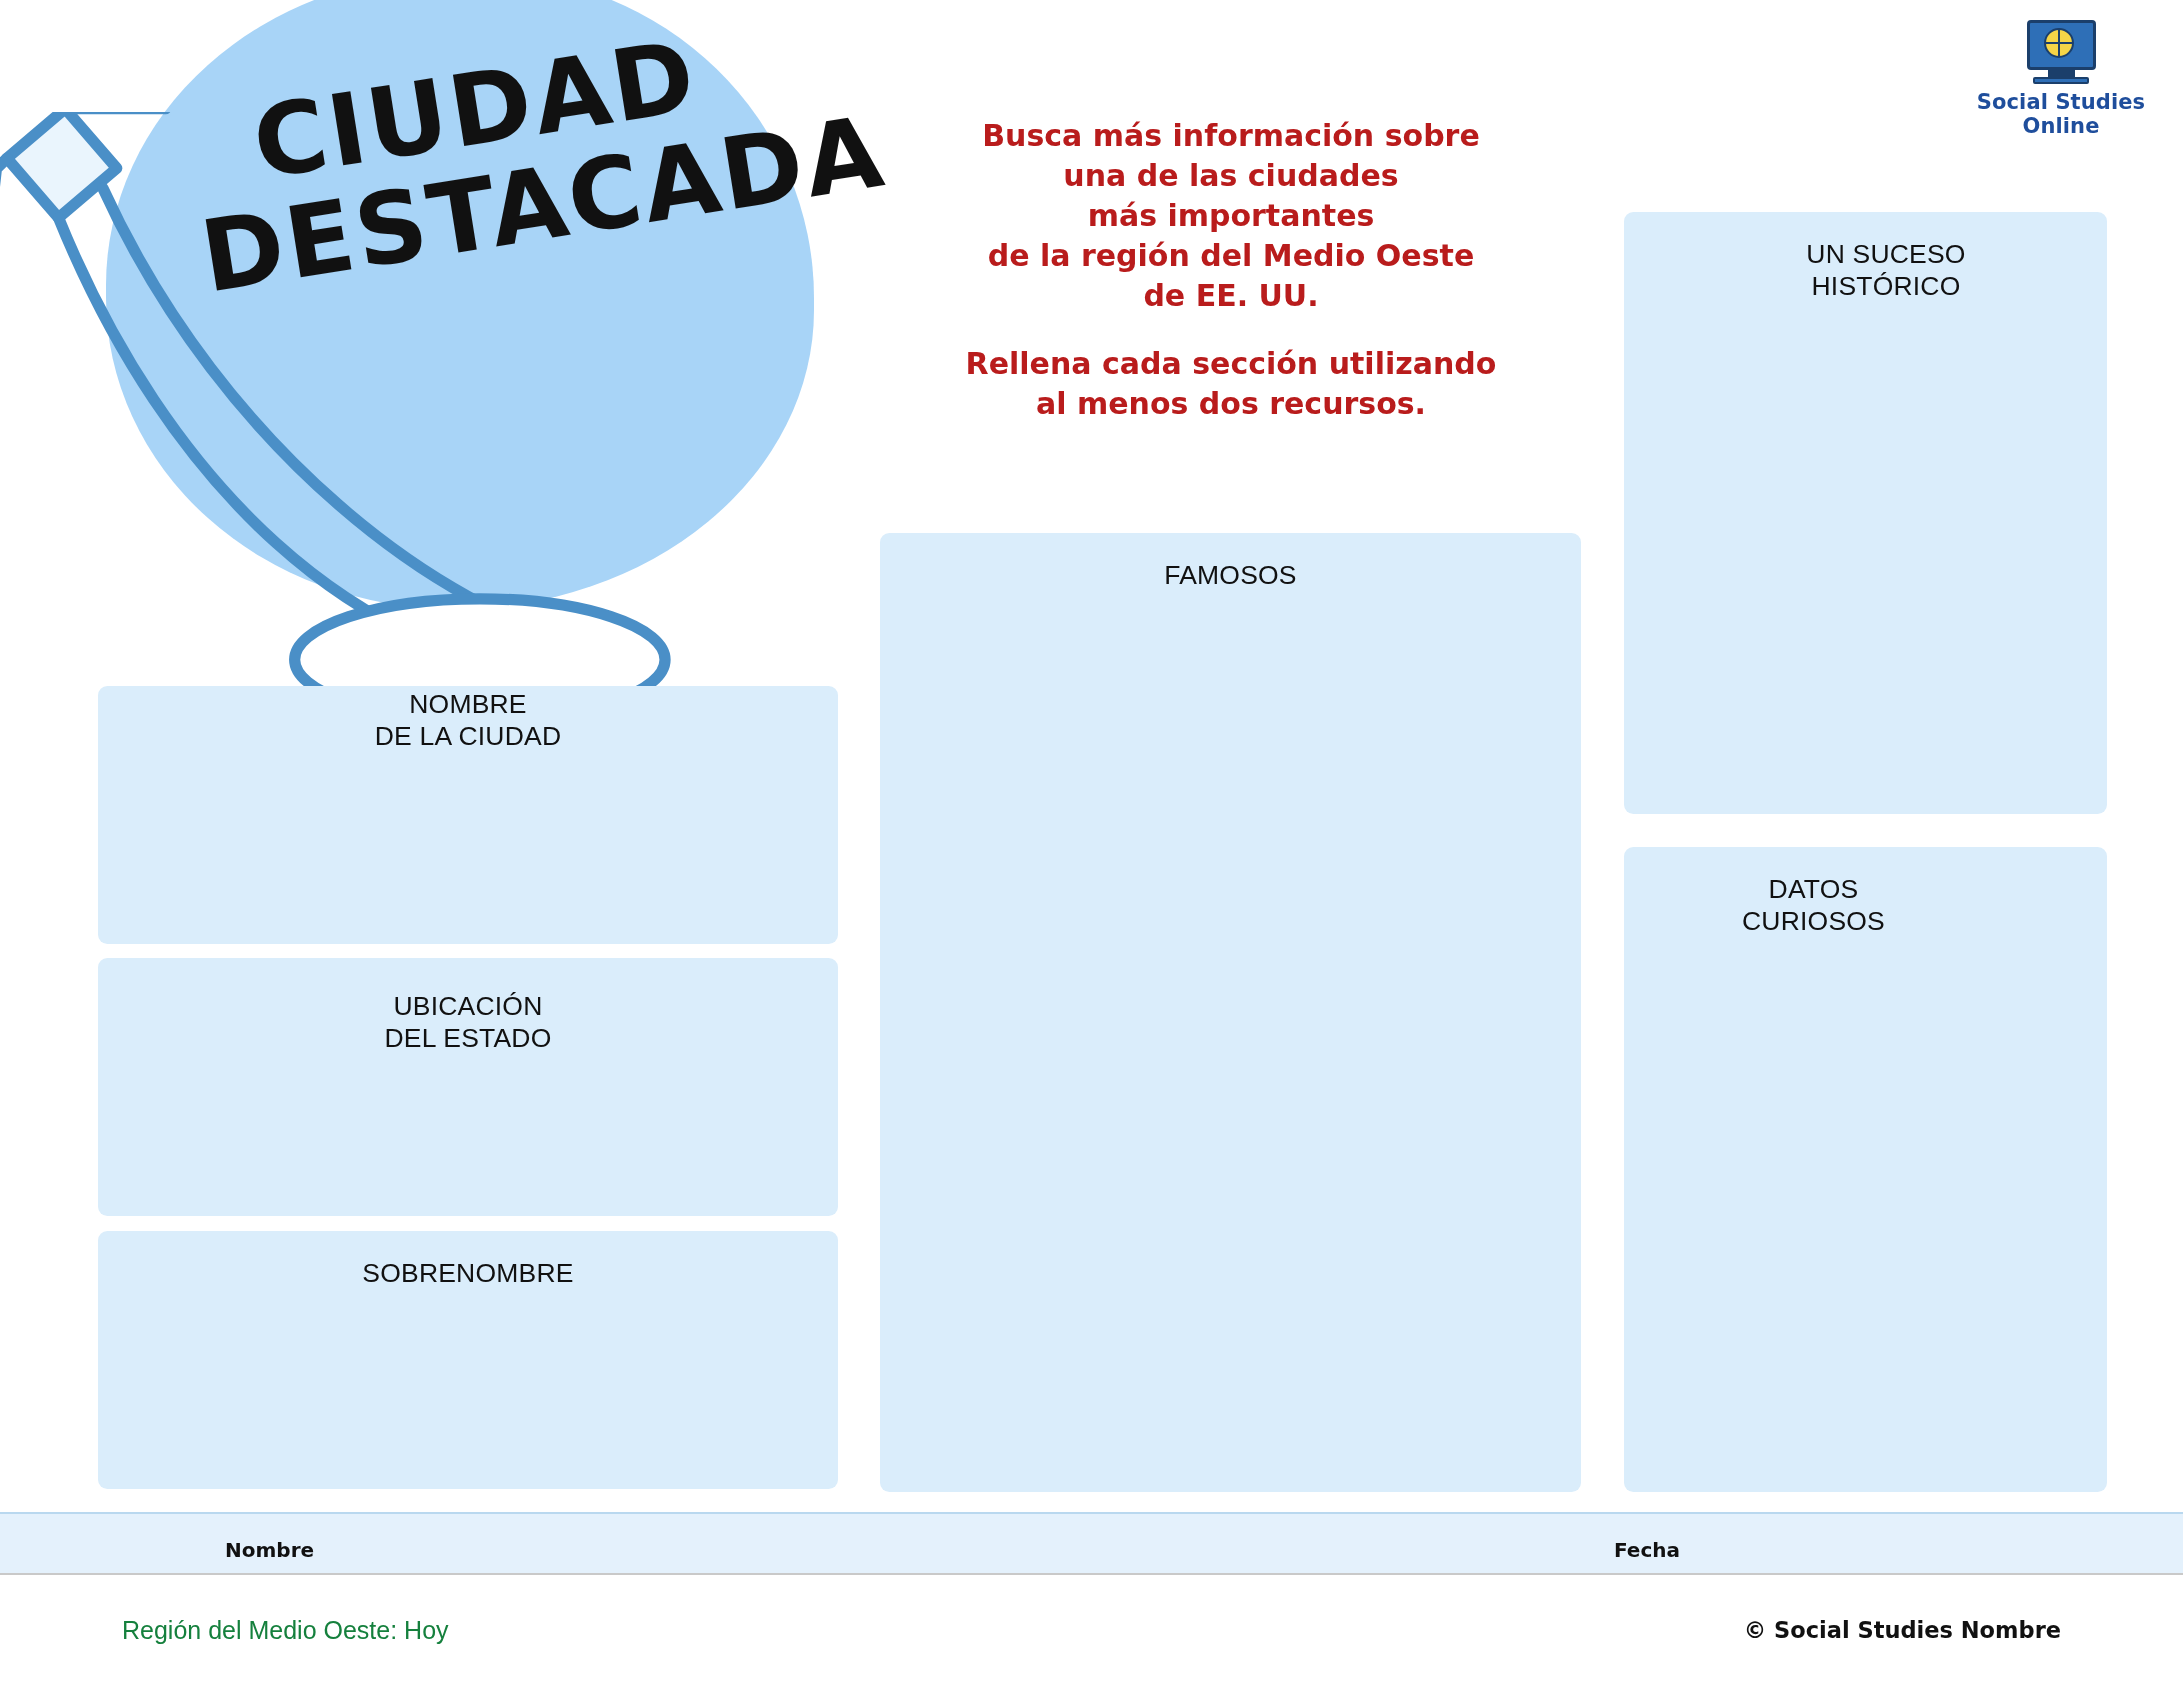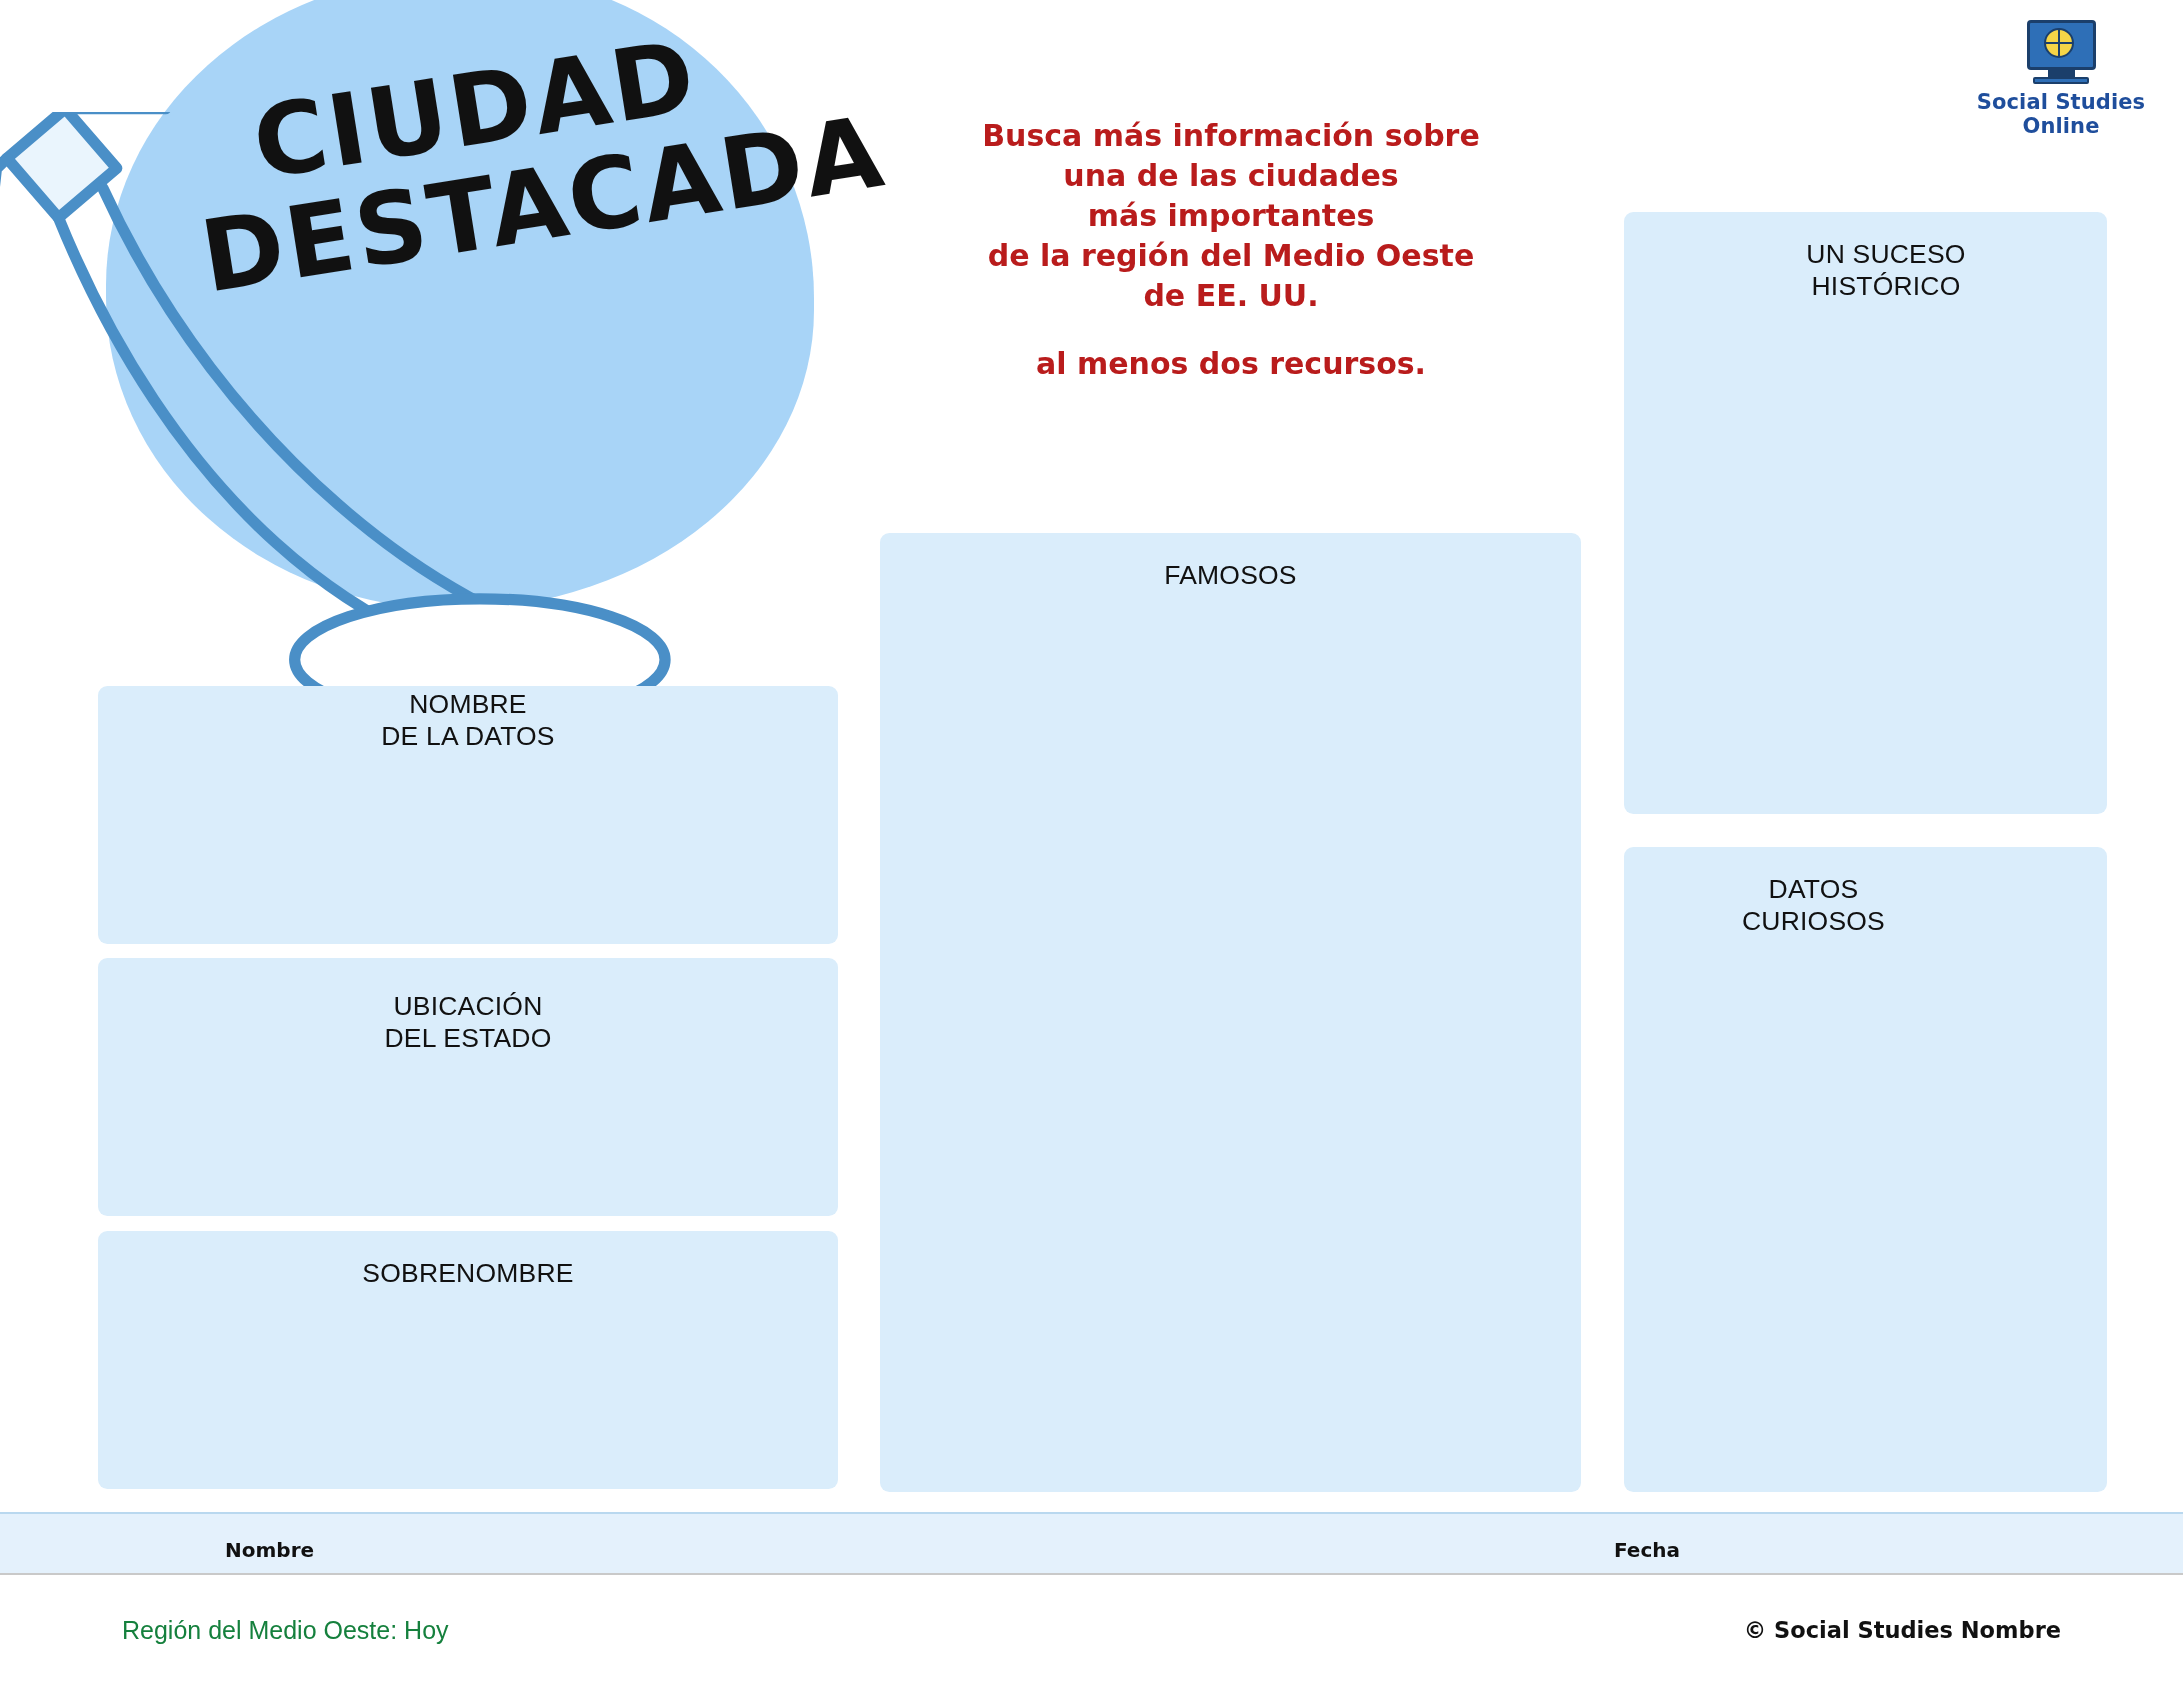--- a/index.html
+++ b/index.html
@@ -270,27 +270,28 @@
     <div class="logo-text">Social Studies Online</div>
   </div>
 
   <div class="intro">
     <div>Busca más información sobre</div>
     <div>una de las ciudades</div>
     <div>más importantes</div>
     <div>de la región del Medio Oeste</div>
     <div>de EE. UU.</div>
     <span class="gap"></span>
+    <div>Rellena cada sección utilizando</div>
     <div>al menos dos recursos.</div>
   </div>
 
   <div class="box" id="box-city-name"></div>
   <div class="box-label" id="lbl-city-name">
     <div>NOMBRE</div>
-    <div>DE LA DATOS</div>
+    <div>DE LA CIUDAD</div>
   </div>
 
   <div class="box" id="box-state-loc"></div>
   <div class="box-label" id="lbl-state-loc">
     <div>UBICACIÓN</div>
     <div>DEL ESTADO</div>
   </div>
 
   <div class="box" id="box-nickname"></div>
   <div class="box-label" id="lbl-nickname">SOBRENOMBRE</div>

